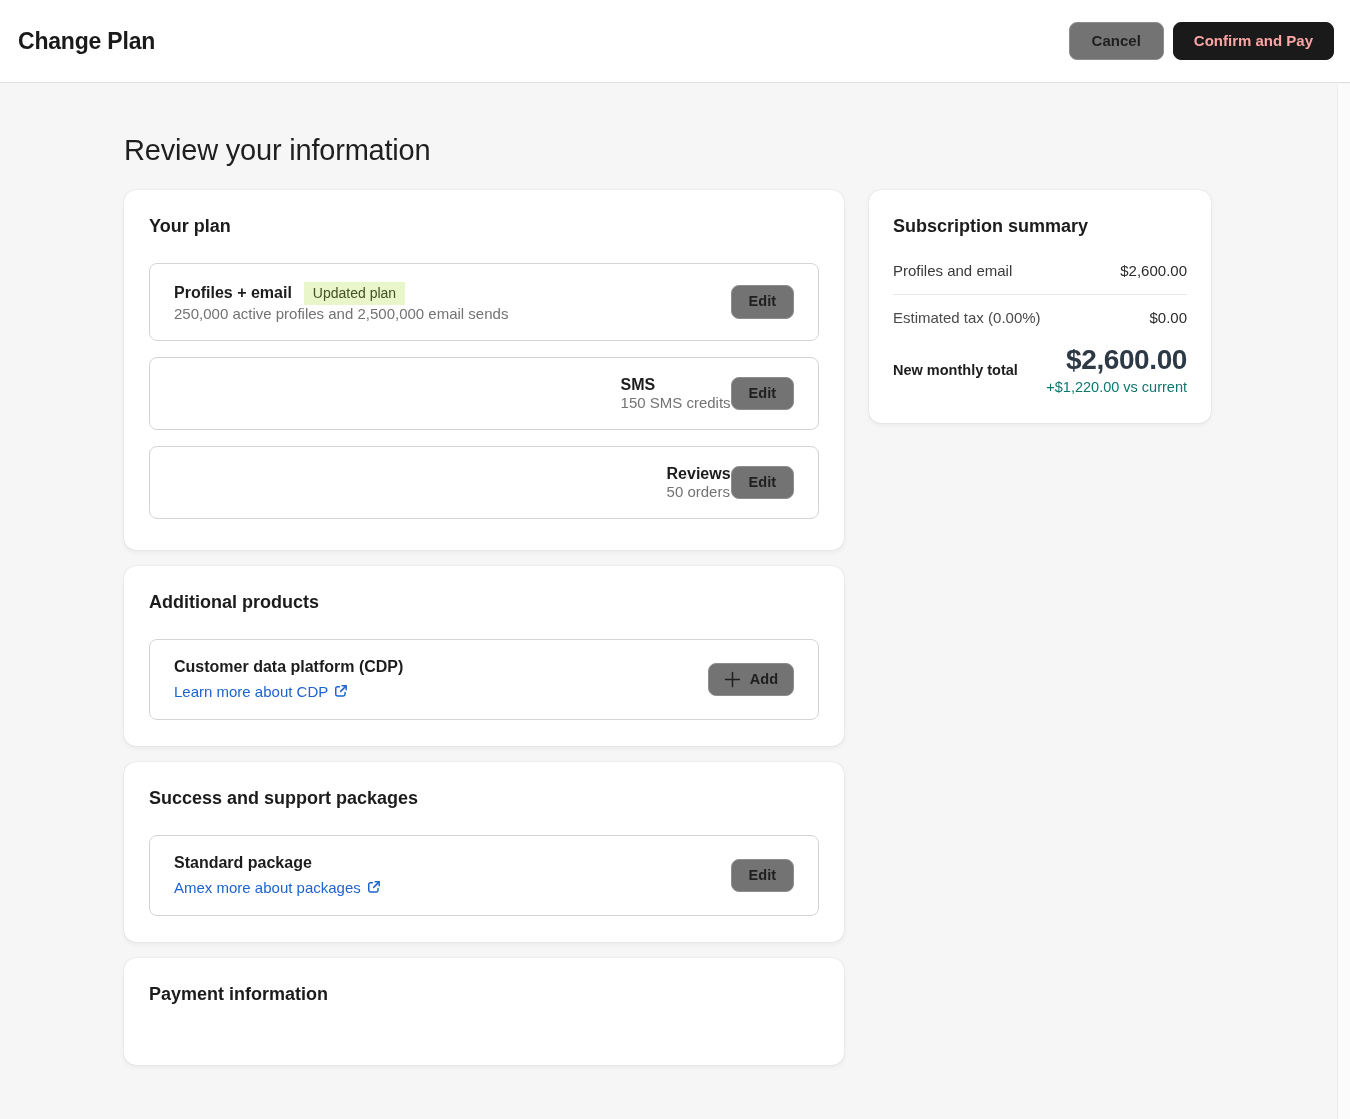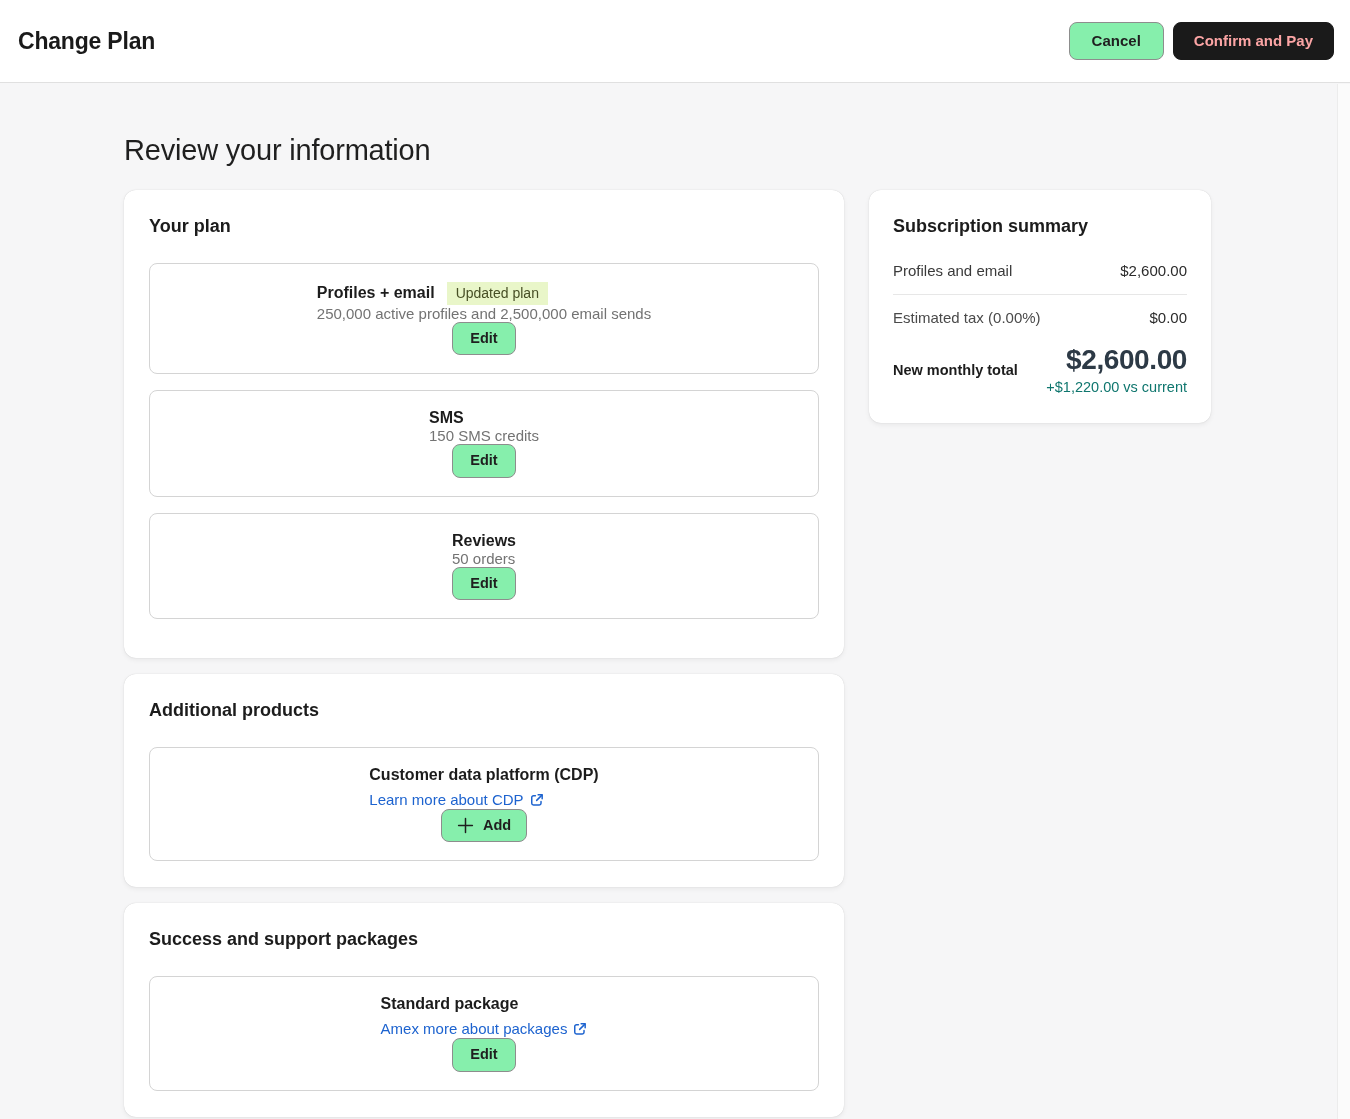--- a/index.html
+++ b/index.html
@@ -17,44 +17,44 @@
     height: 83px; background: #ffffff; border-bottom: 1px solid #e0e0e0;
     display: flex; align-items: center; justify-content: space-between;
     padding: 0 16px 0 18px;
   }
   .page-title { font-size: 23px; font-weight: 600; margin: 0; letter-spacing: -0.2px; color: #1a1a1a; }
   .header-actions { display: flex; gap: 9px; }
   .btn {
     font-family: inherit; border-radius: 8px; font-size: 15px; font-weight: 600;
     cursor: pointer; line-height: 1.2;
   }
-  .btn-secondary { background: #86efac; border: 1px solid #8d8d8d; color: #1f1f1f; padding: 9px 22px; }
+  .btn-secondary { background: #737373; border: 1px solid #8d8d8d; color: #1f1f1f; padding: 9px 22px; }
   .btn-primary  { background: #1a1a1a; border: 1px solid #1a1a1a; color: #fca5a5; padding: 9px 20px; }
   .btn-sm { padding: 7px 17px; font-size: 14.5px; }
 
   
   .main { padding: 51px 0 0 124px; }
   .review-heading { font-size: 29px; font-weight: 500; margin: 0 0 23px; color: #1f1f1f; letter-spacing: -0.2px; }
   .columns { display: flex; gap: 25px; align-items: flex-start; }
   .left-col { width: 720px; display: flex; flex-direction: column; gap: 16px; }
   .right-col { width: 342px; }
 
   .card {
     background: #fff; border-radius: 12px;
     box-shadow: 0 0 1px rgba(0,0,0,.20), 0 2px 5px rgba(0,0,0,.06);
     padding: 26px 25px;
   }
   .card-title { margin: 0 0 26px; font-size: 18px; font-weight: 700; color: #1c1c1c; }
-  .card-your-plan { padding-bottom: 39px; }
+  .card-your-plan { padding-bottom: 31px; }
 
   
   .plan-row {
     border: 1px solid #d4d4d4; border-radius: 8px;
     padding: 18px 24px;
-    display: flex; align-items: center; justify-content: space-between; flex-direction: column;
+    display: flex; align-items: center; justify-content: space-between;
   }
   .plan-row + .plan-row { margin-top: 16px; justify-content: flex-end; }
   .row-title-line { display: flex; align-items: center; }
   .row-title { font-size: 16px; font-weight: 700; color: #1c1c1c; }
   .badge {
     background: #e9f6c9; color: #474f25; font-size: 14px; font-weight: 400;
     padding: 2px 9px; border-radius: 0; margin-left: 12px; line-height: 1.35;
   }
   .row-sub { font-size: 15px; color: #737373; }
   .link {

